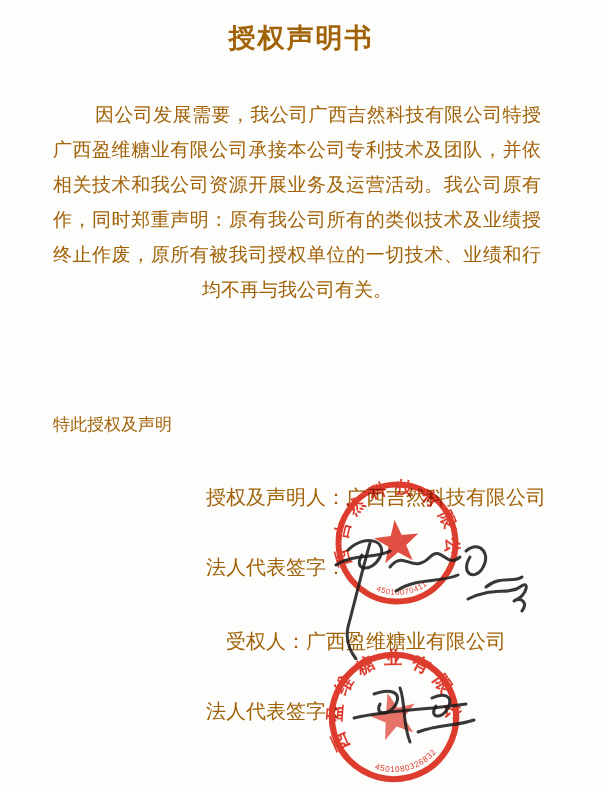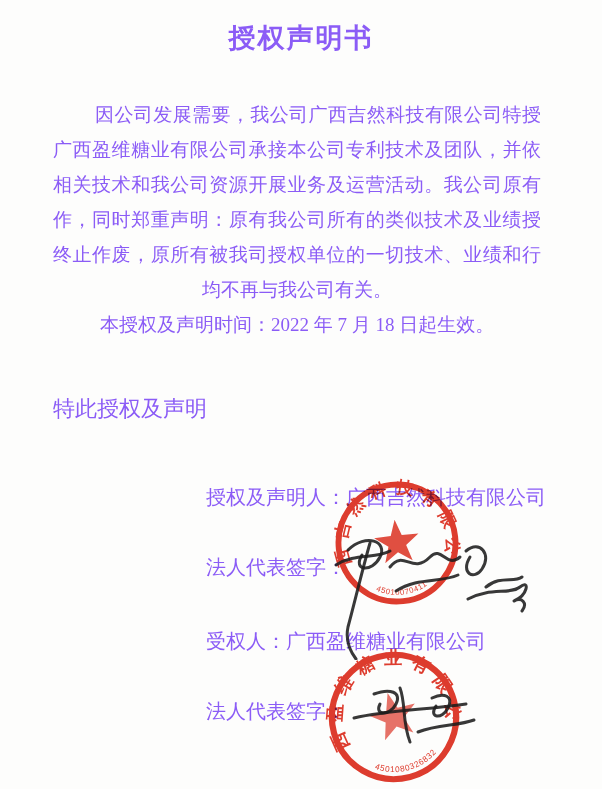--- a/index.html
+++ b/index.html
@@ -4,21 +4,21 @@
 <style>
   html,body { margin:0; padding:0; background:#e8e8e8; }
   .page {
     position: relative;
     width: 602px;
     height: 789px;
     margin: 0 auto;
     background: #fdfdfc;
     overflow: hidden;
     font-family: "Liberation Serif", "DejaVu Serif", serif;
-    color: #8b5cf6;
+    color: #a16207;
   }
   .doc-title {
     position: absolute;
     top: 20px; left: 0; right: 0;
     text-align: center;
     font-size: 27px;
     letter-spacing: 2px;
     font-weight: 600;
     z-index: 1;
   }
@@ -33,34 +33,34 @@
   .body-line { height: 35px; white-space: nowrap; text-align: center; }
   .body-line.fill {
     white-space: normal;
     text-align: justify;
     text-align-last: justify;
     overflow: hidden;
   }
   .body-line.indent { text-indent: 42px; }
   .closing-line {
     position: absolute;
-    left: 53px; top: 394px;
-    font-size: 22px;
+    left: 53px; top: 413px;
+    font-size: 17px;
     z-index: 1;
   }
   .sig-line {
     position: absolute;
     left: 206px;
     font-size: 20px;
     white-space: nowrap;
     z-index: 1;
   }
   .sig-line.l1 { top: 484px; }
   .sig-line.l2 { top: 554px; }
-  .sig-line.l3 { top: 628px; }
+  .sig-line.l3 { top: 628px; margin-left: 20px; }
   .sig-line.l4 { top: 698px; }
   .seal {
     position: absolute;
     mix-blend-mode: multiply;
     opacity: 0.92;
     z-index: 2;
     pointer-events: none;
   }
   .seal.seal-1 { left: 332px; top: 478px; width: 130px; height: 130px; transform: rotate(-6deg); }
   .seal.seal-2 { left: 325px; top: 648px; width: 138px; height: 138px; transform: rotate(-15deg); }
@@ -90,21 +90,20 @@
 
   <div class="doc-title">授权声明书</div>
 
   <div class="body-text">
     <div class="body-line fill indent">因公司发展需要，我公司广西吉然科技有限公司特授权</div>
     <div class="body-line fill">广西盈维糖业有限公司承接本公司专利技术及团队，并依据</div>
     <div class="body-line fill">相关技术和我公司资源开展业务及运营活动。我公司原有技</div>
     <div class="body-line fill">作，同时郑重声明：原有我公司所有的类似技术及业绩授权</div>
     <div class="body-line fill">终止作废，原所有被我司授权单位的一切技术、业绩和行为</div>
     <div class="body-line">均不再与我公司有关。</div>
-    <div class="body-line">本授权及声明时间：2022 年 7 月 18 日起生效。</div>
   </div>
 
   <div class="closing-line">特此授权及声明</div>
 
   <div class="sig-line l1">
     <span>授权及声明人：</span><span>广西吉然科技有限公司</span>
   </div>
 
   <div class="sig-line l2">
     <span>法人代表签字：</span>

